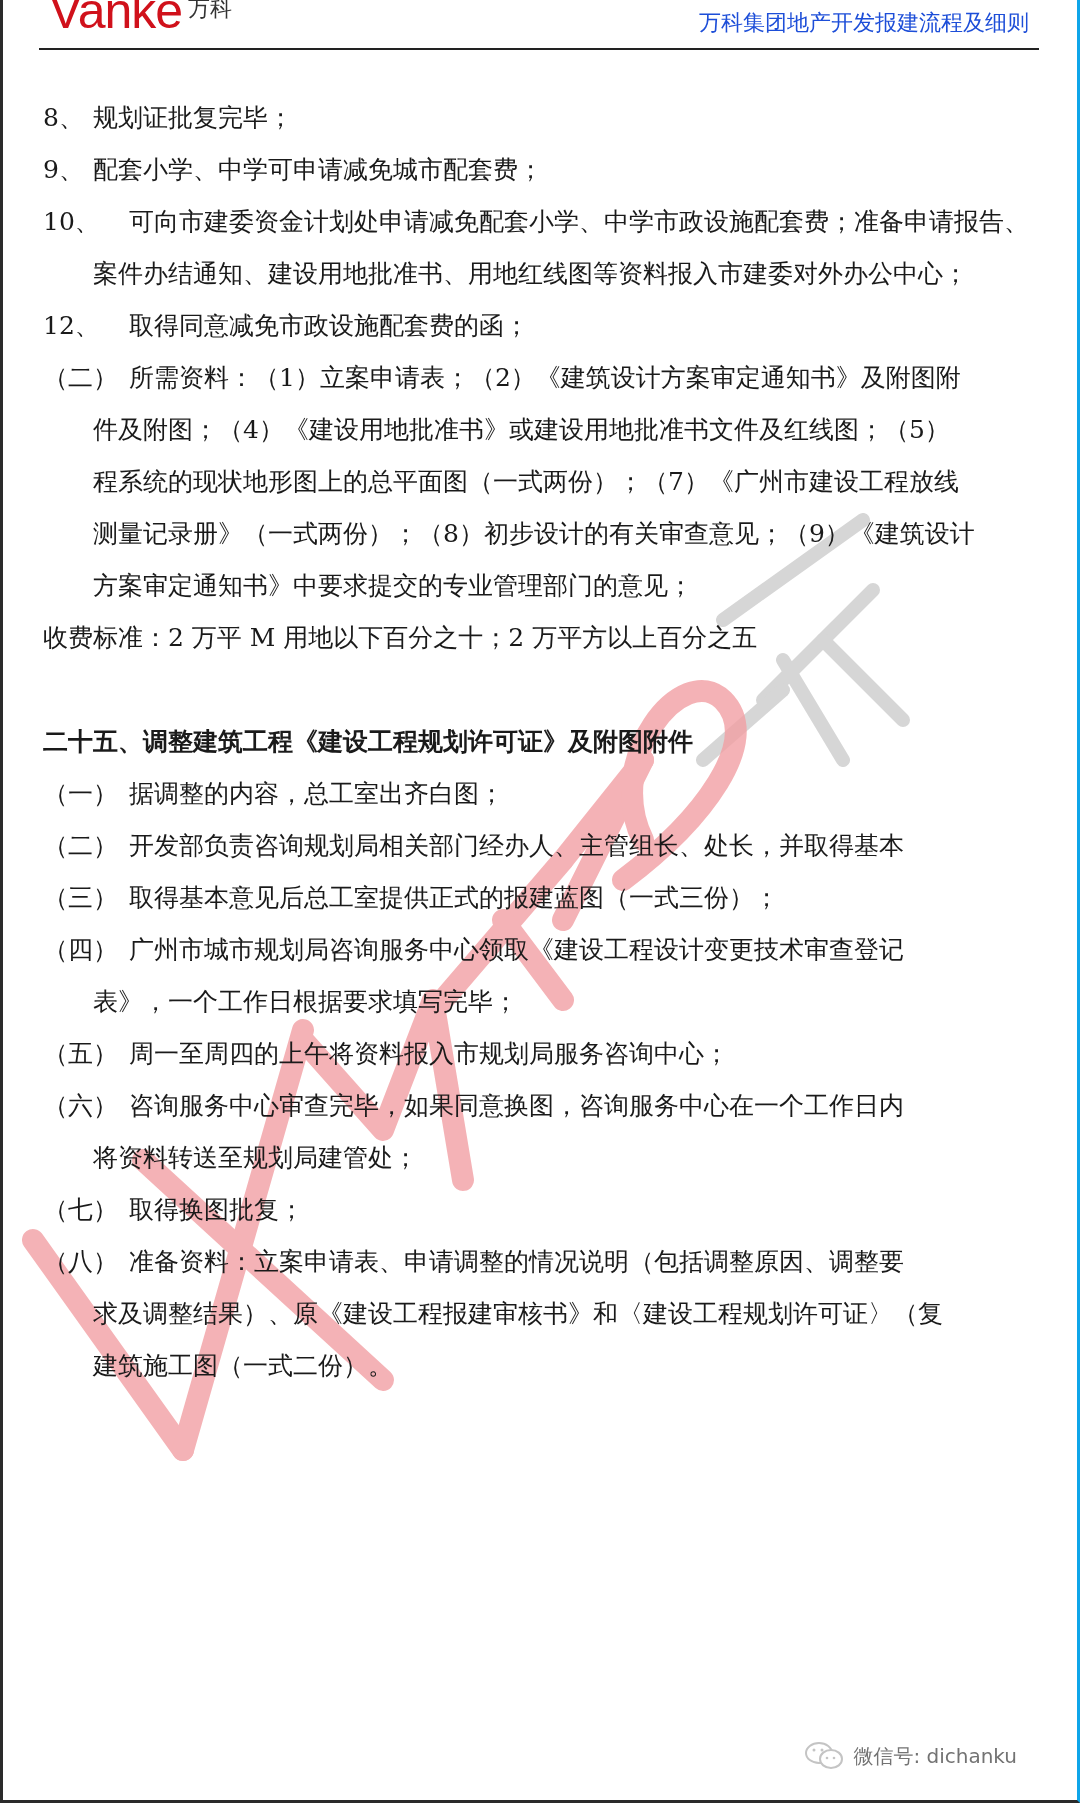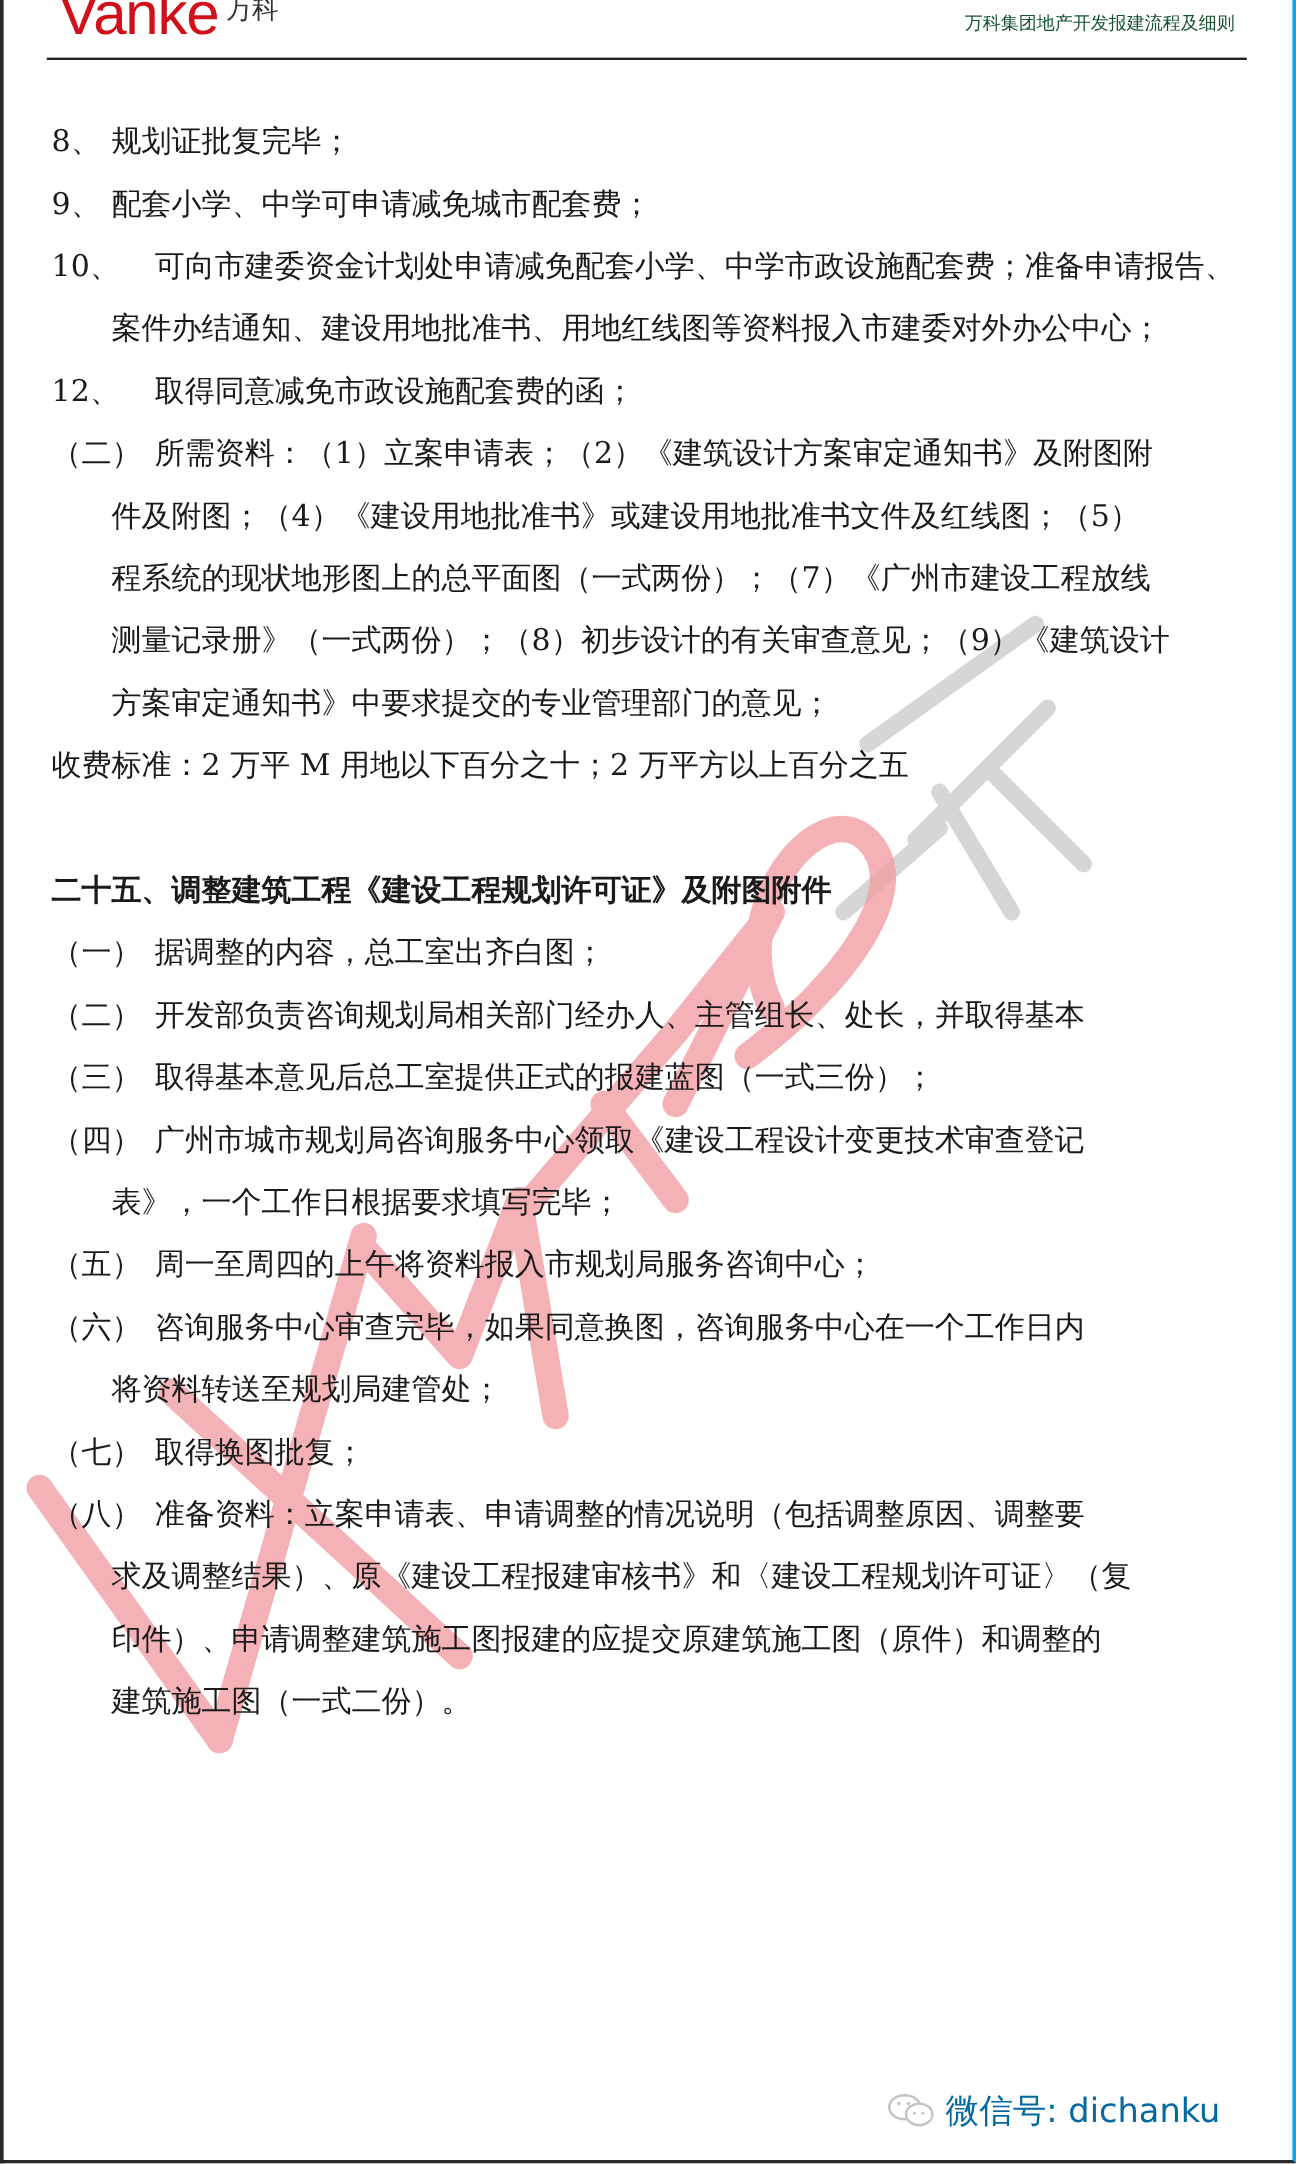--- a/index.html
+++ b/index.html
@@ -49,22 +49,22 @@
       font-size: 22px;
       color: #333;
       margin-left: 6px;
       margin-bottom: 16px;
       line-height: 1;
     }
     .doc-title {
       position: absolute;
       right: 10px; top: 12px;
       font-family: "DejaVu Sans", sans-serif;
-      font-size: 15px;
-      color: #14532d;
+      font-size: 22px;
+      color: #1d4ed8;
       line-height: 1;
     }
 
     
     .content {
       position: absolute;
       left: 40px; top: 92px;
       width: 990px;
       font-size: 25px;
       line-height: 52px;
@@ -98,23 +98,23 @@
       left: 0; top: 0;
       width: 1080px; height: 1803px;
       pointer-events: none;
     }
 
     
     .wechat {
       position: absolute;
       right: 60px; top: 1740px;
       display: flex; align-items: center;
-      color: #0369a1;
-      font-family: "DejaVu Sans", sans-serif;
-      font-size: 28px;
+      color: #737373;
+      font-family: "DejaVu Sans", sans-serif;
+      font-size: 20px;
     }
     .wechat svg { margin-right: 6px; }
   </style>
 </head>
 <body>
 
 <div class="page-frame">
 
   <div class="header">
     <div class="logo">
@@ -217,21 +217,20 @@
     <div class="row">
       <span class="num long">（七）</span>
       <span class="txt">取得换图批复；</span>
     </div>
 
     <div class="row">
       <span class="num long">（八）</span>
       <span class="txt">准备资料：立案申请表、申请调整的情况说明（包括调整原因、调整要</span>
     </div>
     <div class="cont">求及调整结果）、原《建设工程报建审核书》和〈建设工程规划许可证〉（复</div>
-    <div class="cont">印件）、申请调整建筑施工图报建的应提交原建筑施工图（原件）和调整的</div>
     <div class="cont">建筑施工图（一式二份）。</div>
   </div>
 
   <div class="wechat">
     <svg width="44" height="32" viewBox="0 0 44 32" xmlns="http://www.w3.org/2000/svg">
       <g fill="none" stroke="#c4c4c4" stroke-width="2">
         <ellipse cx="16" cy="13" rx="13" ry="10"></ellipse>
         <ellipse cx="28" cy="19" rx="11" ry="9" fill="#fff"></ellipse>
       </g>
       <g fill="#c4c4c4">

